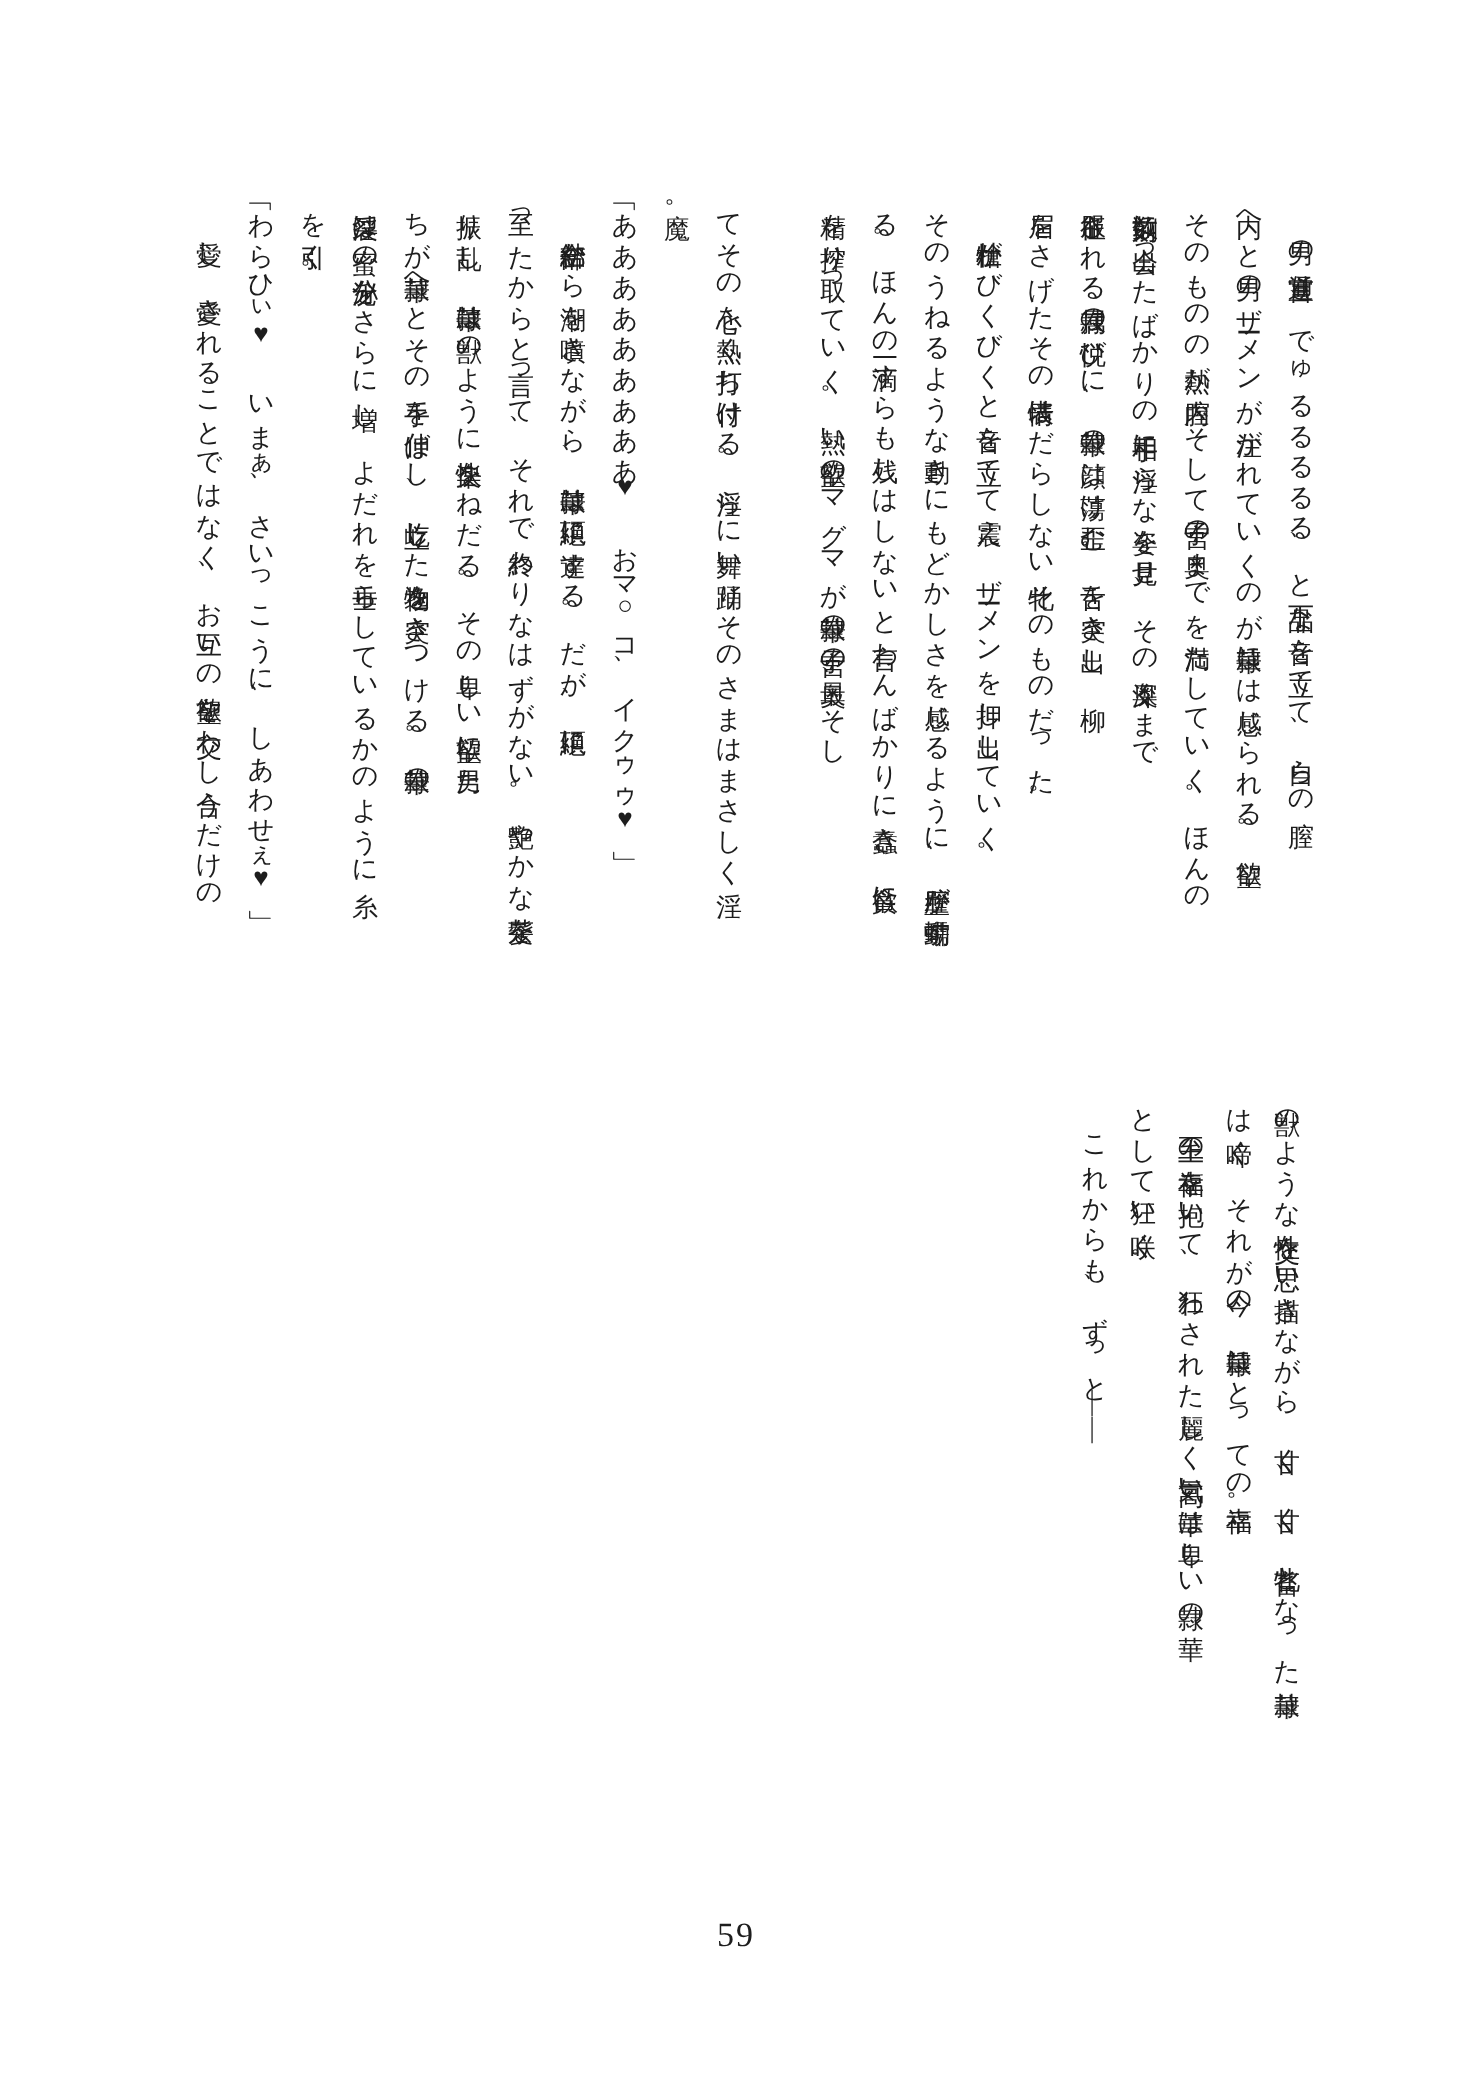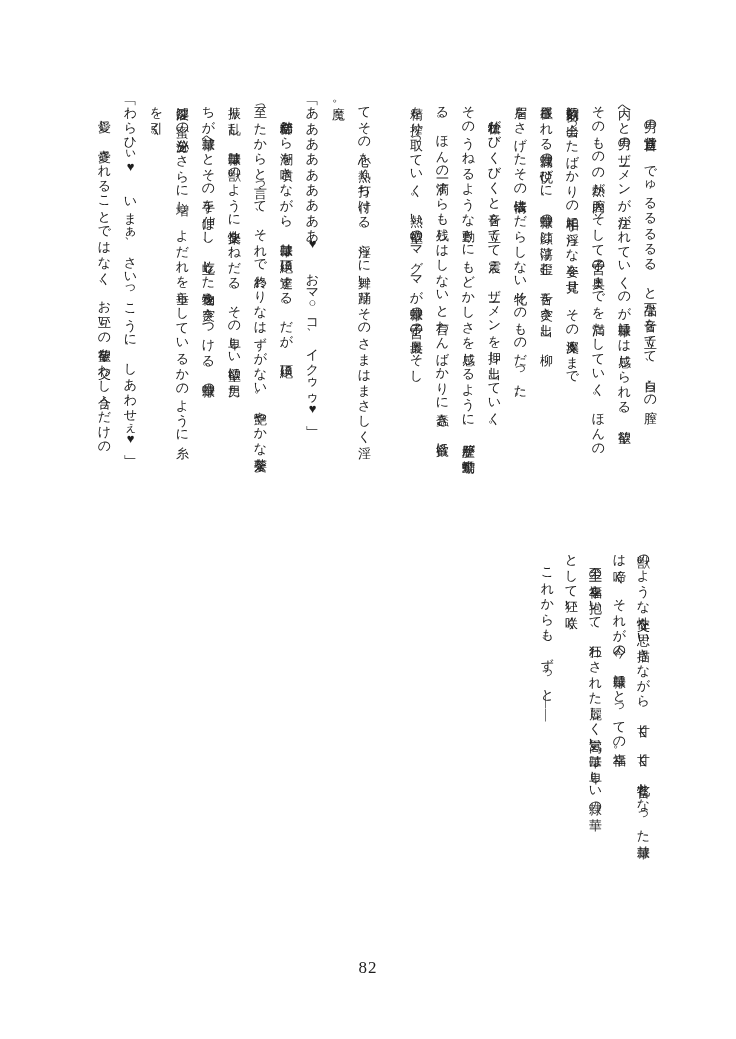--- a/index.html
+++ b/index.html
@@ -85,15 +85,15 @@
   </div>
 
   <div class="tblock tblock-lower">
     <div class="tcol">獣のような性交を思い描きながら、甘く、甘く、牝畜となった隷華</div>
     <div class="tcol">は啼く。それが今の、隷華にとっての幸福。</div>
     <div class="tcol">　至上の幸福を抱いて、狂わされた麗しく気高い華は卑しい隷の華</div>
     <div class="tcol">として狂い咲く。</div>
     <div class="tcol">　これからも、ずっと――</div>
   </div>
 
-  <div class="pagenum">82</div>
+  <div class="pagenum">59</div>
 
 </div>
 
 </body></html>

